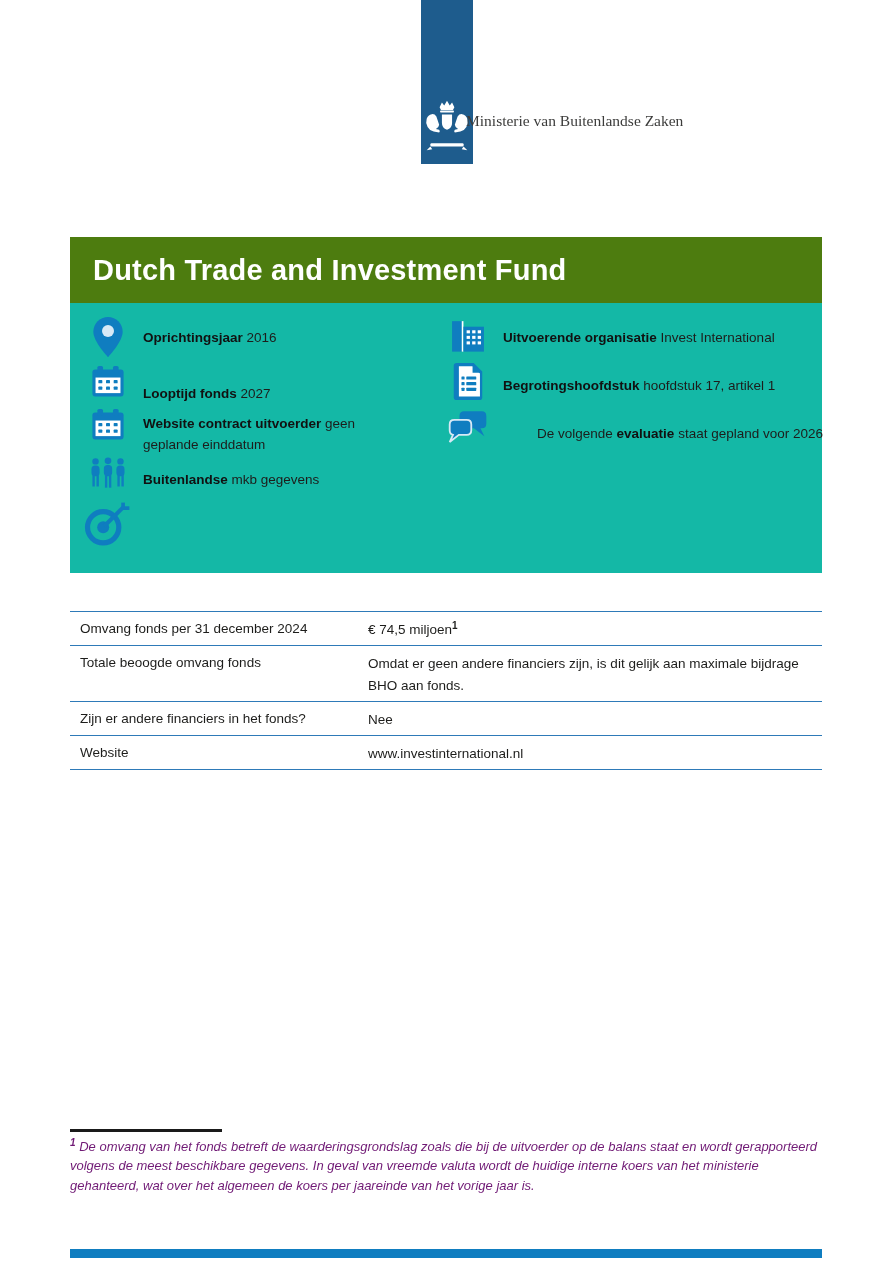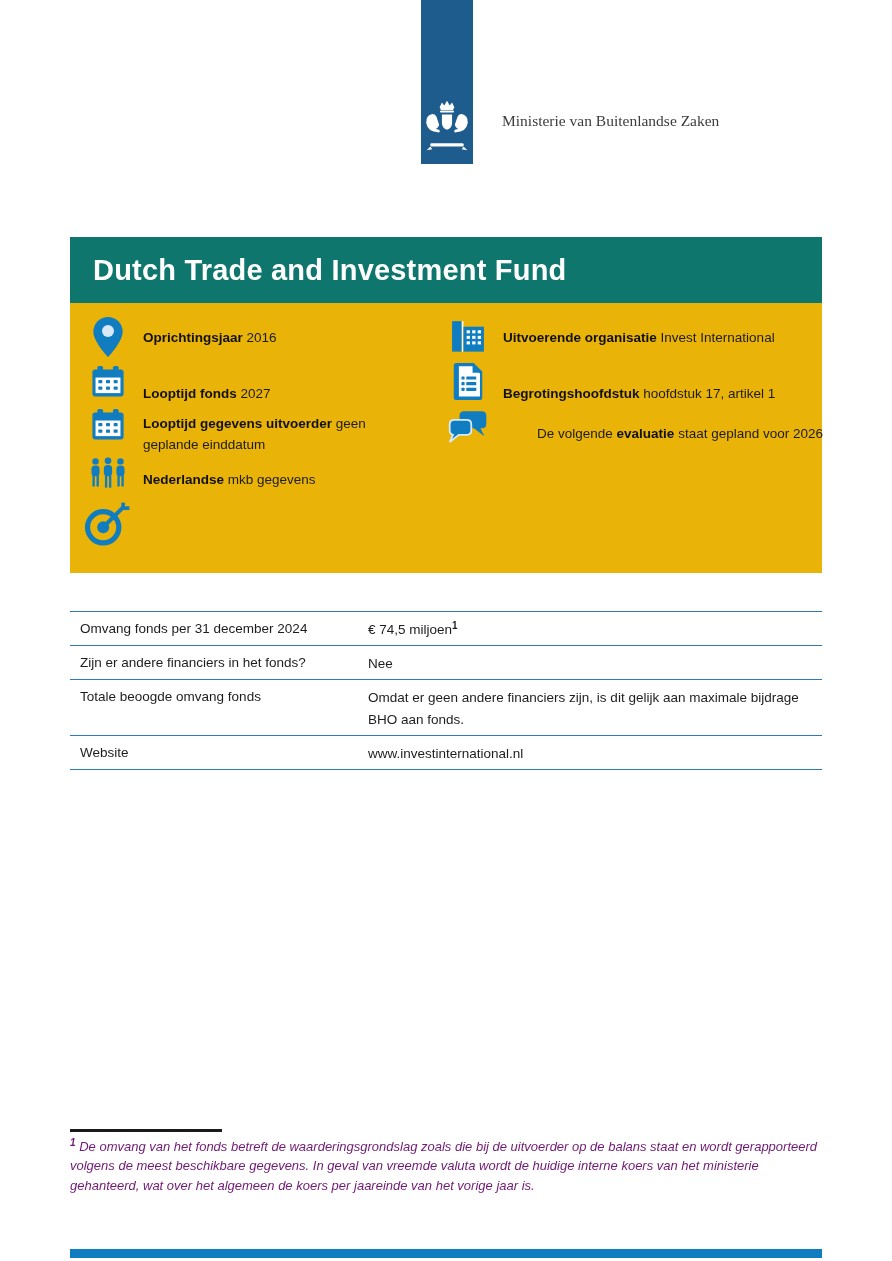--- a/index.html
+++ b/index.html
@@ -3,47 +3,47 @@
 <meta charset="utf-8">
 <style>
   * { margin:0; padding:0; box-sizing:border-box; }
   html,body { background:#ffffff; }
   body { font-family:"Liberation Sans", sans-serif; color:#1d1d1b; }
   .page { position:relative; width:892px; height:1261px; background:#ffffff; overflow:hidden; margin:0 auto; }
 
   
   .logo-bar { position:absolute; left:421px; top:0; width:52px; height:164px; background:#1e5c8d; }
   .crest { position:absolute; left:423px; top:98px; width:48px; height:60px; }
-  .ministry-name { position:absolute; left:502px; top:110px; width:340px;
+  .ministry-name { position:absolute; left:466px; top:110px; width:340px;
     font-family:"Liberation Serif", serif; font-size:15.5px; color:#3c3c3b; line-height:22px; }
 
   
-  .banner { position:absolute; left:70px; top:237px; width:752px; height:66px; background:#0f766e; }
+  .banner { position:absolute; left:70px; top:237px; width:752px; height:66px; background:#4d7c0f; }
   .banner h1 { font-size:29px; font-weight:bold; color:#ffffff; line-height:66px; padding-left:23px;
     font-family:"Liberation Sans", sans-serif; letter-spacing:0.2px; }
 
   
-  .panel { position:absolute; left:70px; top:303px; width:752px; height:270px; background:#eab308; }
+  .panel { position:absolute; left:70px; top:303px; width:752px; height:270px; background:#14b8a6; }
   .panel .item-text { position:absolute; font-size:13.5px; line-height:21px; color:#1d1d1b; }
   .panel .item-text b { font-weight:bold; color:#111; }
   .icon { position:absolute; }
   .icon svg { width:100%; height:100%; display:block; }
 
   .ic-pin      { left:22px;  top:13px;  width:32px; height:42px; }
   .tx-l1       { left:73px;  top:24px;  width:260px; }
   .ic-cal1     { left:21px;  top:62px;  width:34px; height:33px; }
   .tx-l2       { left:73px;  top:80px;  width:260px; }
   .ic-cal2     { left:21px;  top:105px; width:34px; height:33px; }
   .tx-l3       { left:73px;  top:110px; width:258px; }
   .ic-people   { left:19px;  top:151px; width:38px; height:40px; }
   .tx-l4       { left:73px;  top:166px; width:260px; }
   .ic-building { left:380px; top:12px;  width:36px; height:40px; }
   .tx-r1       { left:433px; top:24px;  width:310px; }
   .ic-doc      { left:382px; top:60px;  width:32px; height:37px; }
-  .tx-r2       { left:433px; top:72px;  width:310px;margin-top:8px; }
+  .tx-r2       { left:433px; top:72px;  width:310px; }
   .ic-bubbles  { left:378px; top:107px; width:40px; height:34px; }
   .tx-r3       { left:433px; top:120px; width:320px;text-align:right; }
   .ic-target   { left:14px;  top:198px; width:46px; height:48px; }
   .tx-doel     { left:73px;  top:212px; width:676px; line-height:24px; }
 
   
   .facts { position:absolute; left:70px; top:611px; width:752px; border-bottom:1px solid #2e7ab8; }
   .facts .frow { display:flex; border-top:1px solid #2e7ab8; }
   .facts .frow.h30 { min-height:30px; }
   .facts .frow.h29 { min-height:29px; }
@@ -136,21 +136,21 @@
           <rect x="5.2" y="10" width="2.8" height="2.3" rx="0.5"></rect>
             <rect x="10.6" y="10" width="2.8" height="2.3" rx="0.5"></rect>
             <rect x="16" y="10" width="2.8" height="2.3" rx="0.5"></rect>
           <rect x="5.2" y="14.6" width="2.8" height="2.3" rx="0.5"></rect>
             <rect x="10.6" y="14.6" width="2.8" height="2.3" rx="0.5"></rect>
             <rect x="16" y="14.6" width="2.8" height="2.3" rx="0.5"></rect>
         </g>
       </svg>
     </div>
     <div class="item-text tx-l3">
-      <b>Looptijd gegevens uitvoerder</b>
+      <b>Website contract uitvoerder</b>
       <span>geen geplande einddatum</span>
     </div>
 
     <div class="icon ic-people">
       <svg viewBox="0 0 32 28" xmlns="http://www.w3.org/2000/svg">
         <g class="blue">
           <circle cx="5.5" cy="3.4" r="2.7"></circle>
             <rect x="2.1" y="6.9" width="6.8" height="9" rx="3"></rect>
           <rect x="2.9" y="15" width="2" height="9.5"></rect>
             <rect x="6.3" y="15" width="2" height="9.5"></rect>
@@ -159,21 +159,21 @@
           <rect x="13.4" y="15" width="2" height="10.5"></rect>
             <rect x="16.8" y="15" width="2" height="10.5"></rect>
           <circle cx="26.5" cy="3.4" r="2.7"></circle>
             <rect x="23.1" y="6.9" width="6.8" height="9" rx="3"></rect>
           <rect x="23.9" y="15" width="2" height="9.5"></rect>
             <rect x="27.3" y="15" width="2" height="9.5"></rect>
         </g>
       </svg>
     </div>
     <div class="item-text tx-l4">
-      <b>Nederlandse</b>
+      <b>Buitenlandse</b>
       <span>mkb gegevens</span>
     </div>
 
     <div class="icon ic-building">
       <svg viewBox="0 0 26 24" xmlns="http://www.w3.org/2000/svg">
         <rect class="blue" x="1.5" y="2" width="7" height="22"></rect>
         <rect class="whitefill" x="8.5" y="2" width="1.2" height="22"></rect>
         <rect class="blue" x="9.7" y="6" width="14.8" height="18"></rect>
         <g class="whitefill">
           <rect x="12" y="8.6" width="2.4" height="2.2"></rect>
@@ -234,28 +234,28 @@
         <line x1="25.5" y1="4.5" x2="25.5" y2="0.4" stroke="#0f7dc0" stroke-width="2.4"></line>
       </svg>
     </div>
   </div>
 
   <div class="facts">
     <div class="frow h30">
       <div class="c1">Omvang fonds per 31 december 2024</div>
       <div class="c2"><span>€ 74,5 miljoen</span><sup>1</sup></div>
     </div>
+    <div class="frow h50">
+      <div class="c1">Totale beoogde omvang fonds</div>
+      <div class="c2">Omdat er geen andere financiers zijn, is dit gelijk aan maximale bijdrage BHO aan fonds.</div>
+    </div>
     <div class="frow h29">
       <div class="c1">Zijn er andere financiers in het fonds?</div>
       <div class="c2">Nee</div>
     </div>
-    <div class="frow h50">
-      <div class="c1">Totale beoogde omvang fonds</div>
-      <div class="c2">Omdat er geen andere financiers zijn, is dit gelijk aan maximale bijdrage BHO aan fonds.</div>
-    </div>
     <div class="frow h28">
       <div class="c1">Website</div>
       <div class="c2"><a href="#">www.investinternational.nl</a></div>
     </div>
   </div>
 
   <div class="footnote-rule"></div>
   <div class="footnote"><sup>1</sup> <span>De omvang van het fonds betreft de waarderingsgrondslag zoals die bij de uitvoerder op de balans staat en wordt gerapporteerd volgens de meest beschikbare gegevens. In geval van vreemde valuta wordt de huidige interne koers van het ministerie gehanteerd, wat over het algemeen de koers per jaareinde van het vorige jaar is.</span></div>
 
   <div class="bottom-bar"></div>

